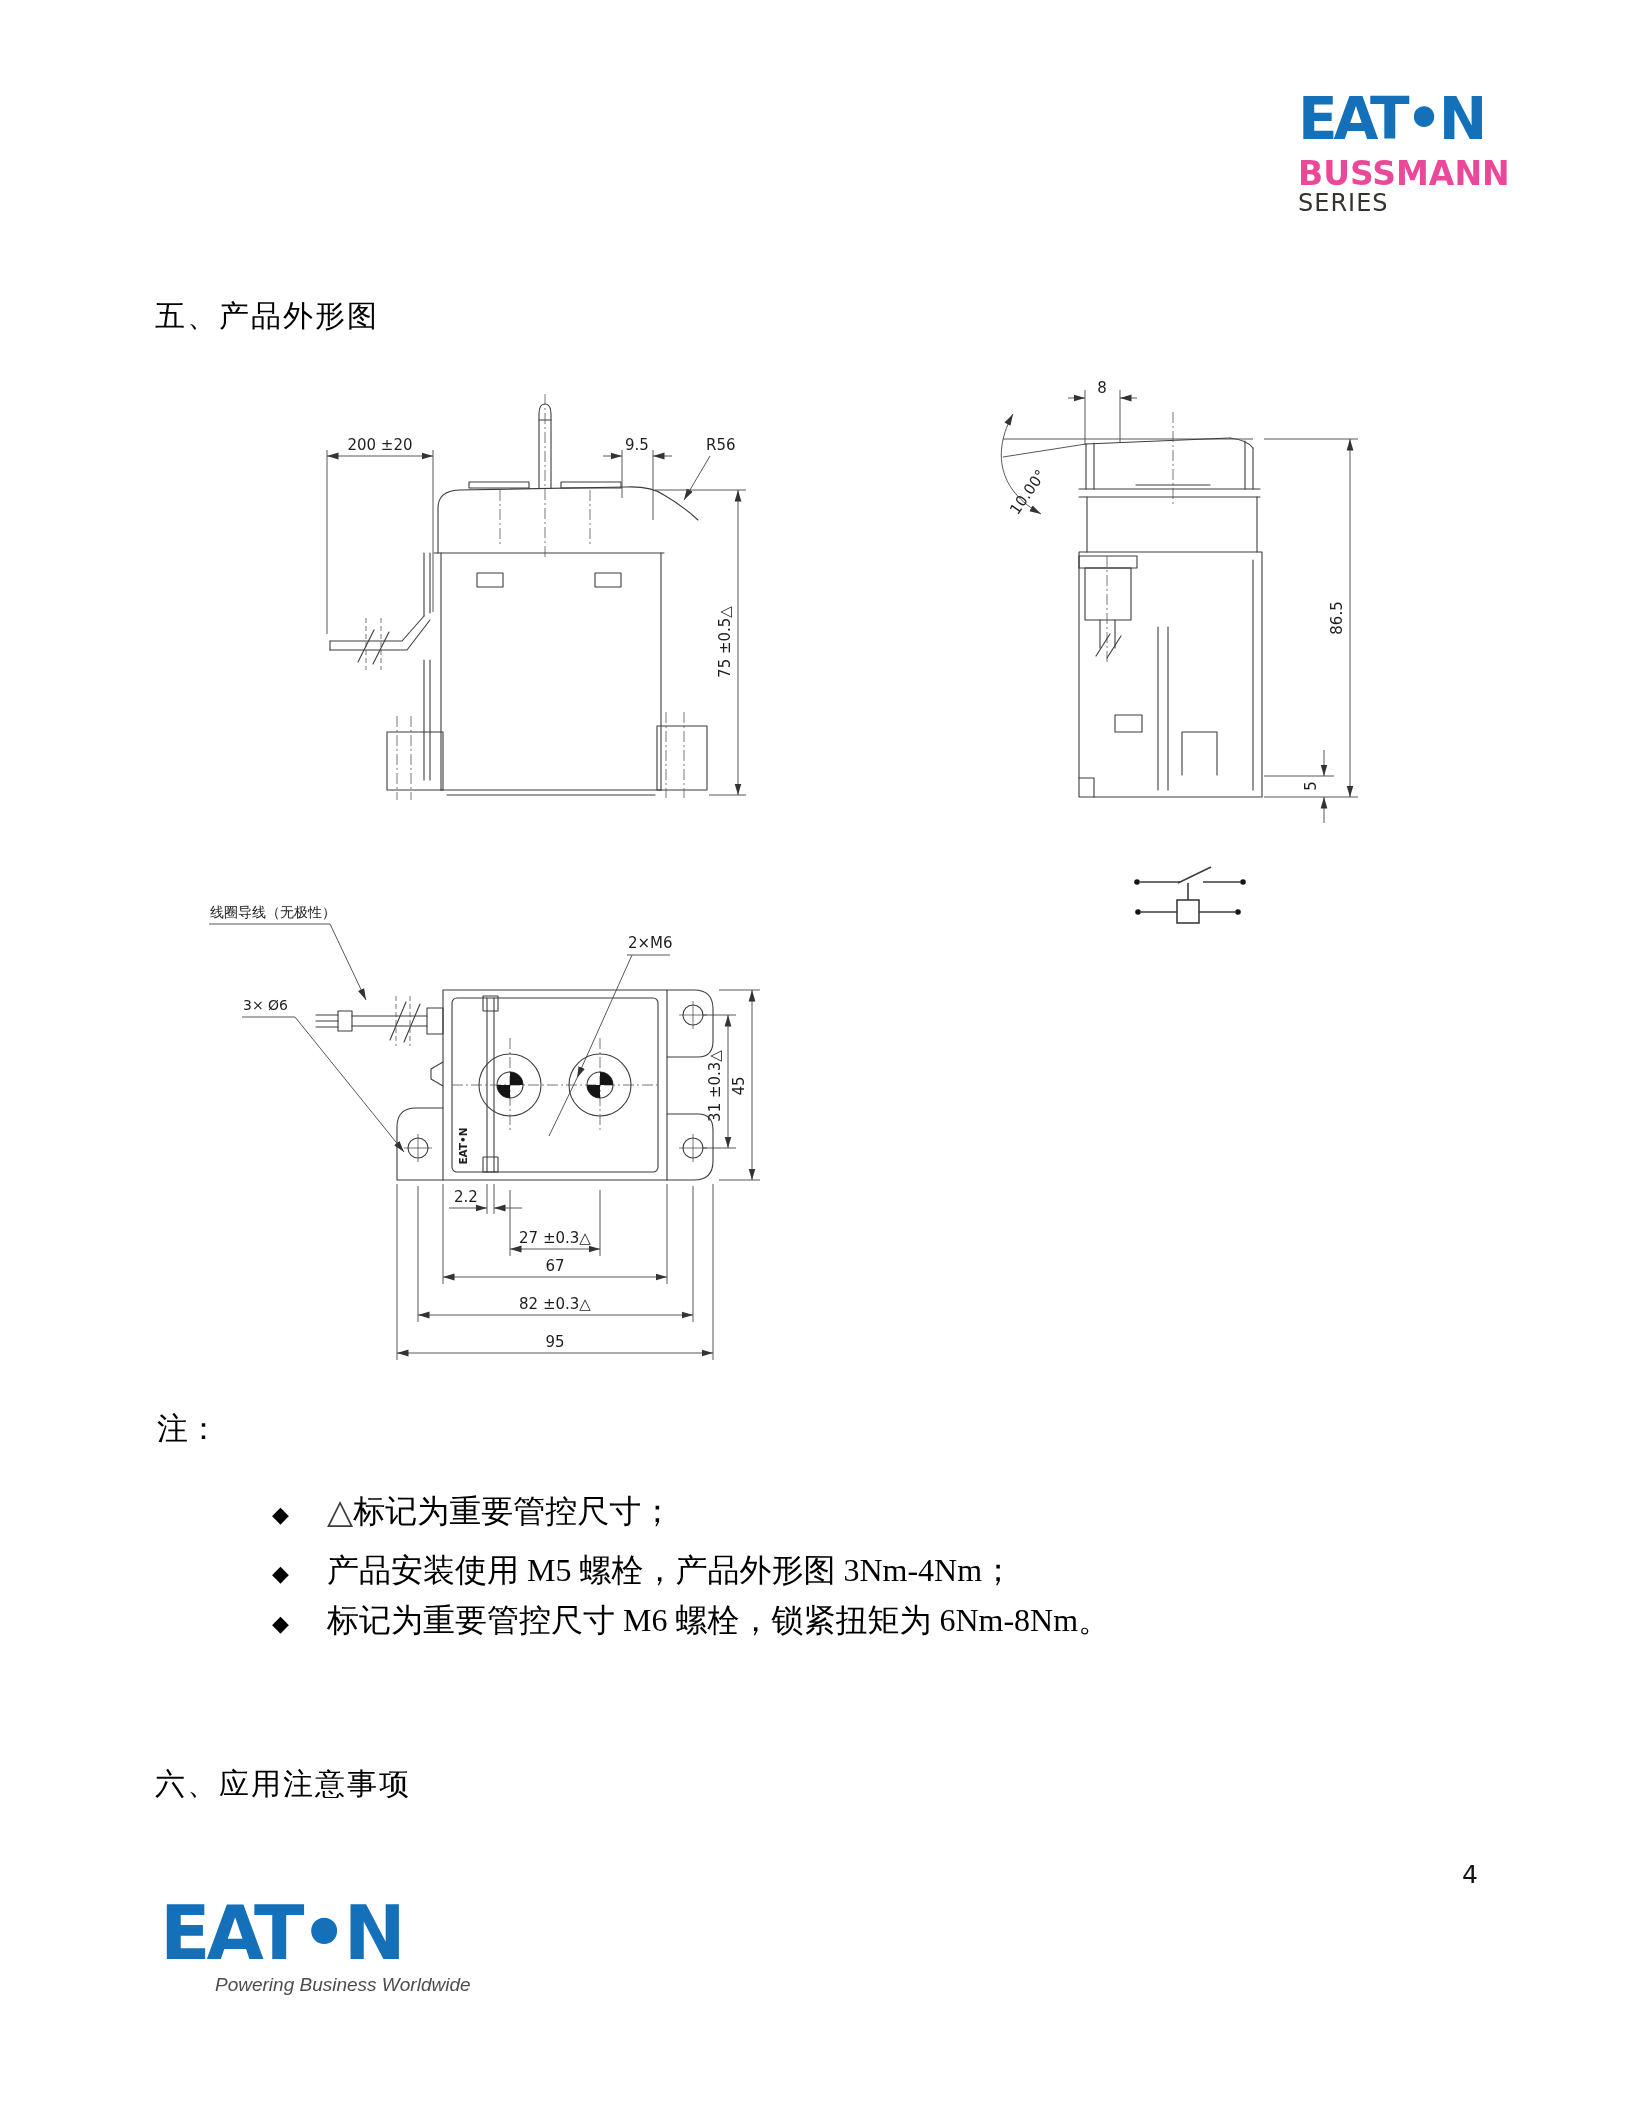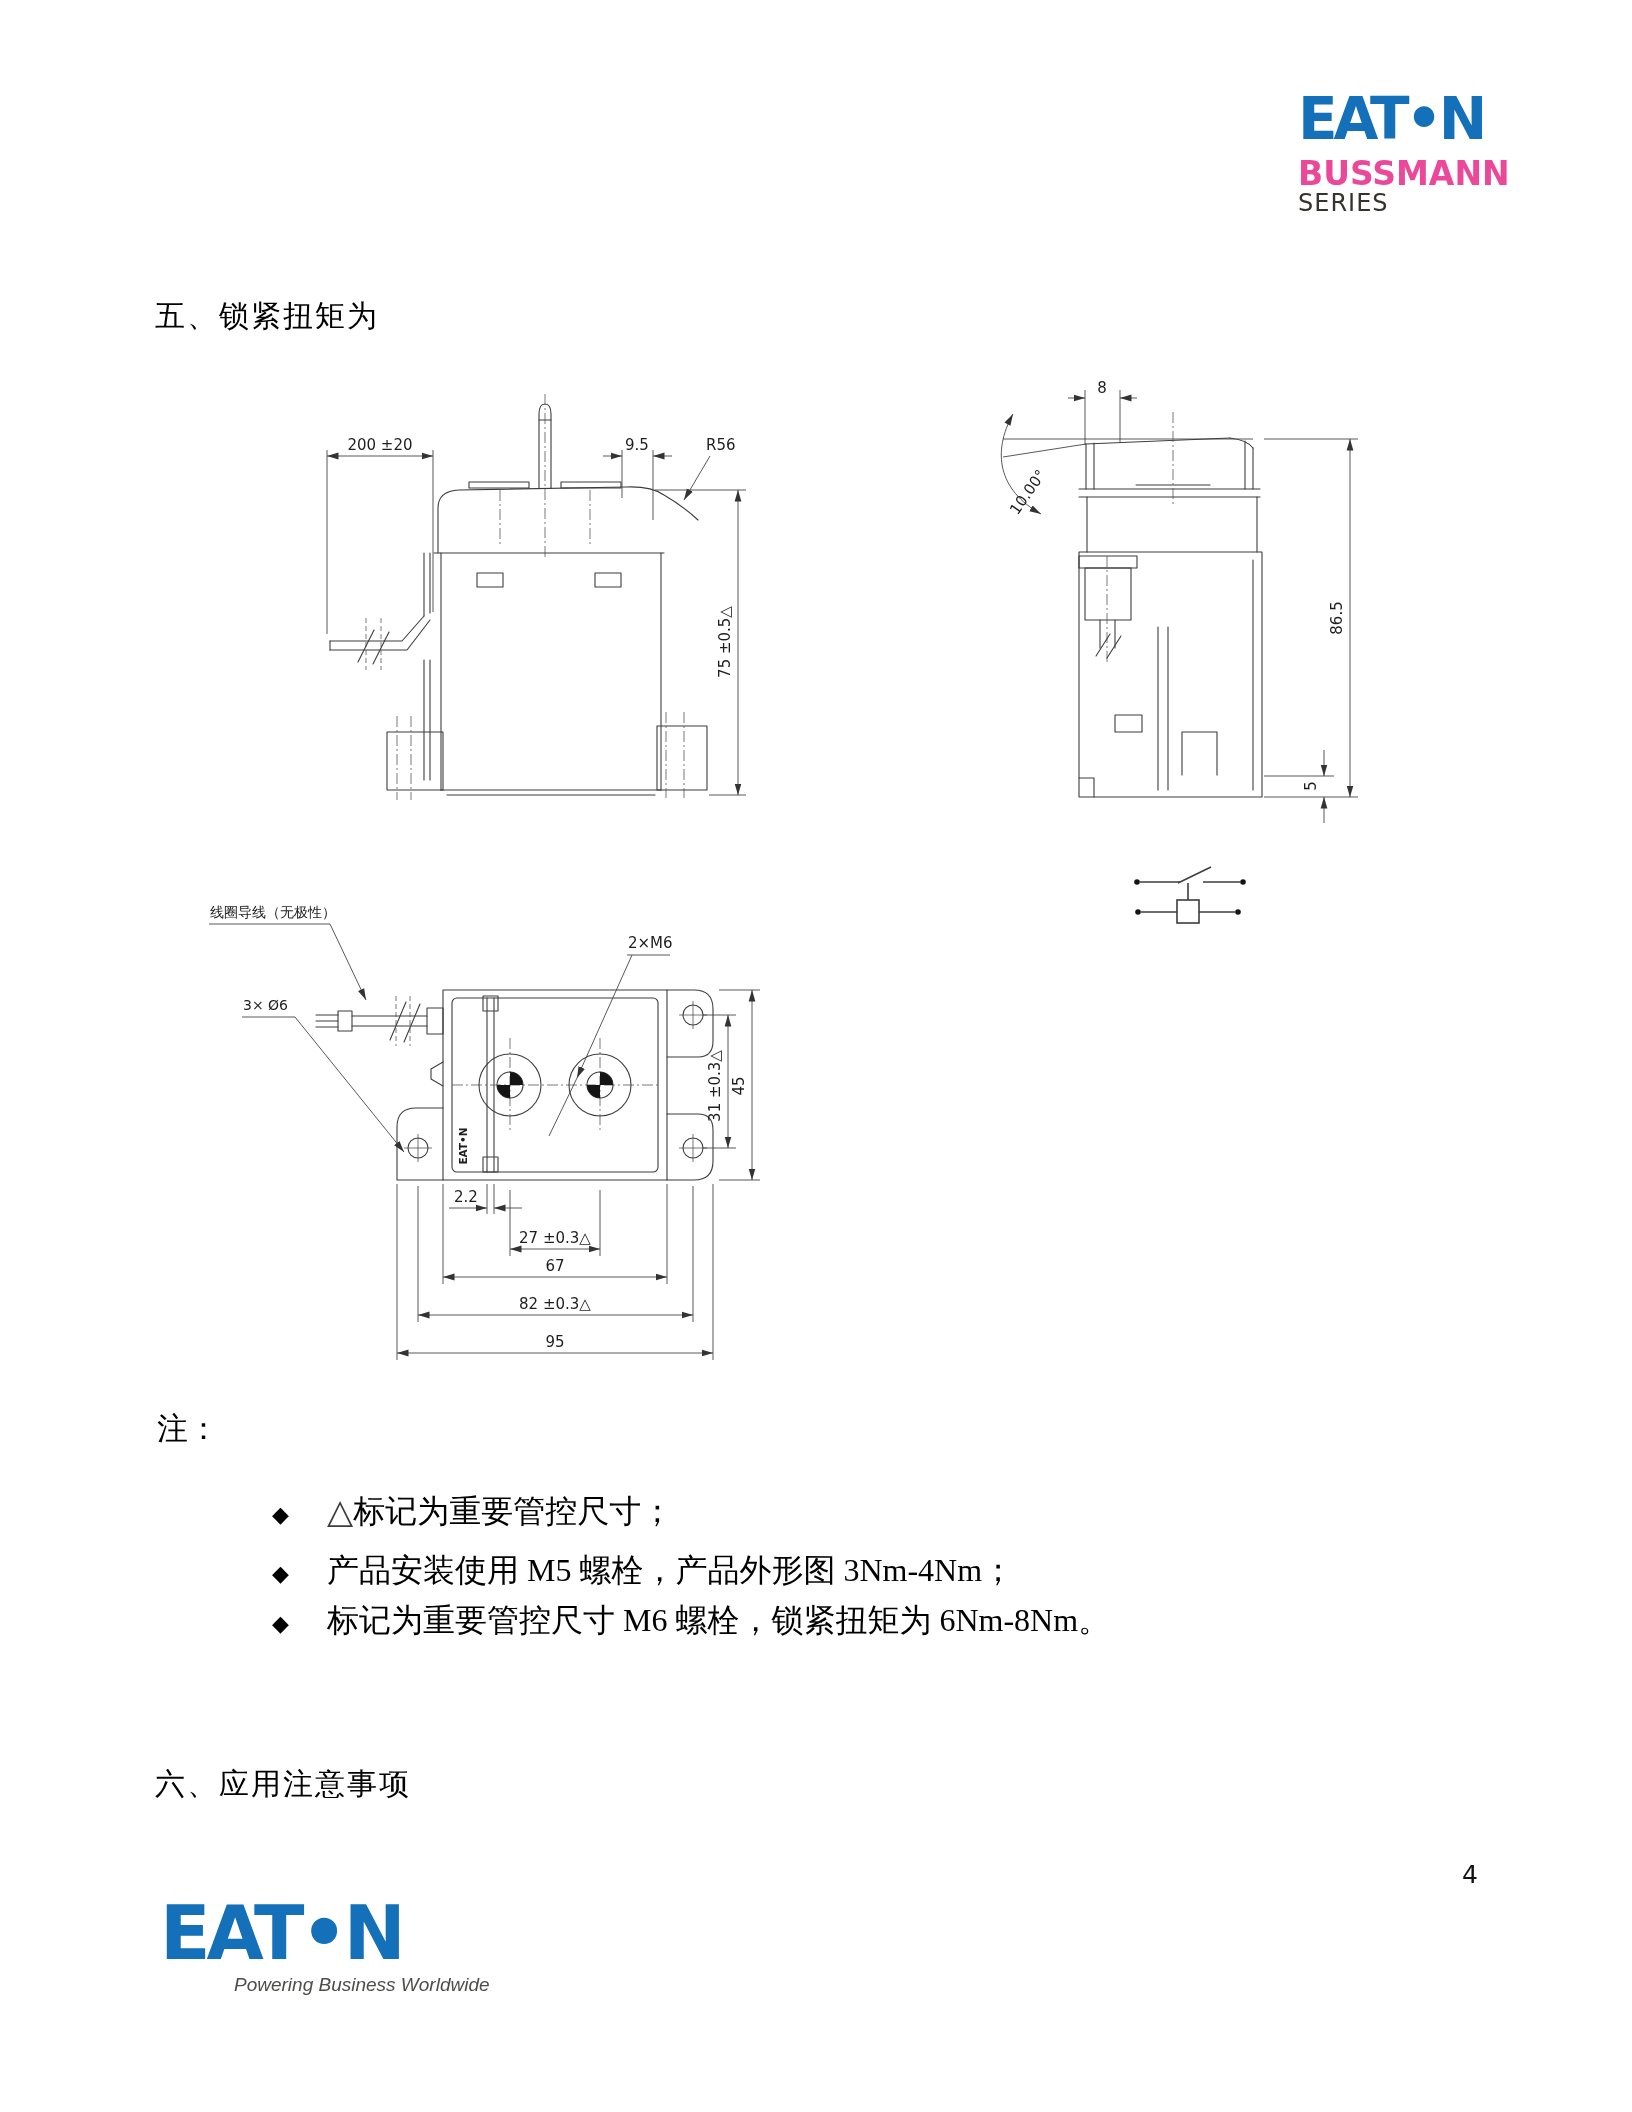--- a/index.html
+++ b/index.html
@@ -20,21 +20,21 @@
              letter-spacing:-4px;line-height:1;}
   #hdr-brand{font-size:58px;}
   #hdr-div{font-family:"DejaVu Sans","Liberation Sans",sans-serif;font-weight:700;font-size:33px;
            color:#ec4899;letter-spacing:0px;line-height:1;margin-top:9px;}
   #hdr-series{font-family:"DejaVu Sans","Liberation Sans",sans-serif;font-weight:400;font-size:24px;
               color:#36332f;letter-spacing:1px;line-height:1;margin-top:1px;width:190px;}
   
   #ftr-logo{left:160px;top:1896px;}
   #ftr-brand{font-size:74px;}
   #ftr-tag{font-family:"Liberation Sans","DejaVu Sans",sans-serif;font-style:italic;font-size:19px;
-           color:#4f4d4a;margin:4px 0 0 74px;letter-spacing:0px;}
+           color:#4f4d4a;margin:4px 0 0 55px;letter-spacing:0px;}
   #page-num{left:1462px;top:1860px;font-family:"DejaVu Sans",sans-serif;font-size:25px;color:#111;}
   
   svg{position:absolute;left:0;top:0;}
   .o{fill:none;stroke:#3d3d3d;stroke-width:1.1;stroke-linejoin:round;stroke-linecap:round;}
   .o2{fill:none;stroke:#3d3d3d;stroke-width:1.6;}
   .d{fill:none;stroke:#454545;stroke-width:0.9;}
   .cl{fill:none;stroke:#555;stroke-width:0.8;stroke-dasharray:11 3 2 3;}
   .dsh{fill:none;stroke:#555;stroke-width:0.8;stroke-dasharray:5 3;}
   .t{fill:none;stroke:#3d3d3d;stroke-width:0.7;}
   .dim{font-family:"DejaVu Sans","Liberation Sans",sans-serif;font-size:15px;fill:#1e1e1e;}
@@ -45,21 +45,21 @@
 <body>
 
 <div id="page">
 
   <div id="hdr-logo" class="abs">
     <div id="hdr-brand" class="brand-txt">EAT•N</div>
     <div id="hdr-div">BUSSMANN</div>
     <div id="hdr-series">SERIES</div>
   </div>
 
-  <div class="abs sec-title" style="left:155px;top:296px;">五、锁紧扭矩为</div>
+  <div class="abs sec-title" style="left:155px;top:296px;">五、产品外形图</div>
 
   <svg width="1632" height="2112" viewBox="0 0 1632 2112">
     <defs>
       <marker id="aE" markerWidth="13" markerHeight="9" refX="11.5" refY="4" orient="auto" markerUnits="userSpaceOnUse">
         <path d="M0,0.6 L11.5,4 L0,7.4 Z" fill="#333"></path>
       </marker>
       <marker id="aS" markerWidth="13" markerHeight="9" refX="1" refY="4" orient="auto" markerUnits="userSpaceOnUse">
         <path d="M12.5,0.6 L1,4 L12.5,7.4 Z" fill="#333"></path>
       </marker>
     </defs>

